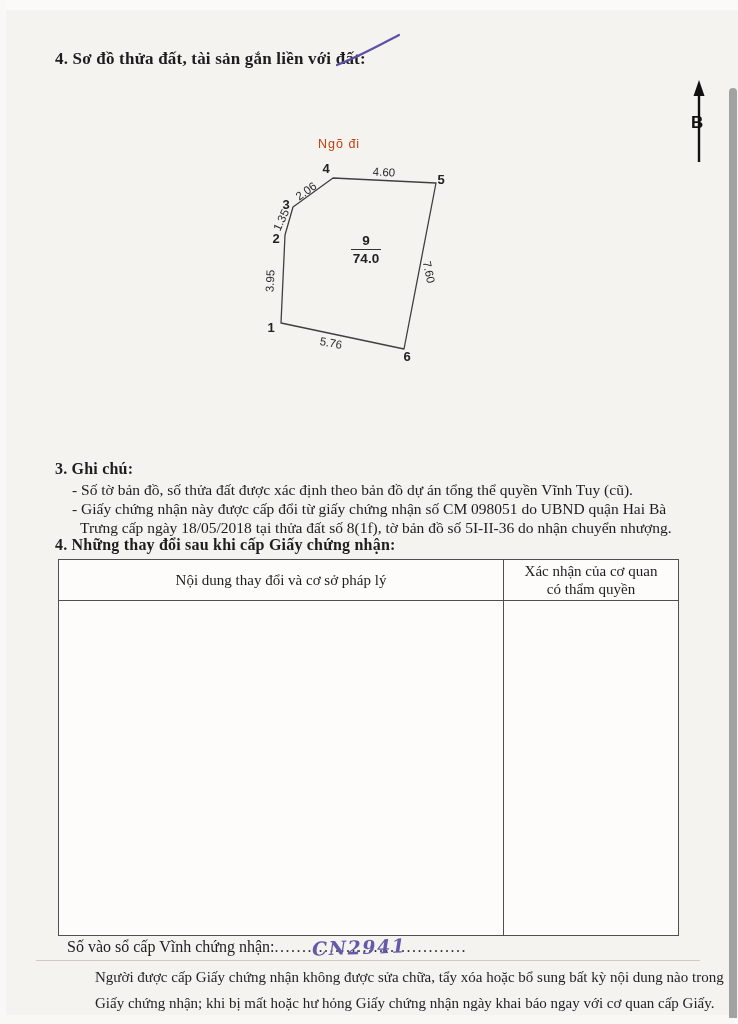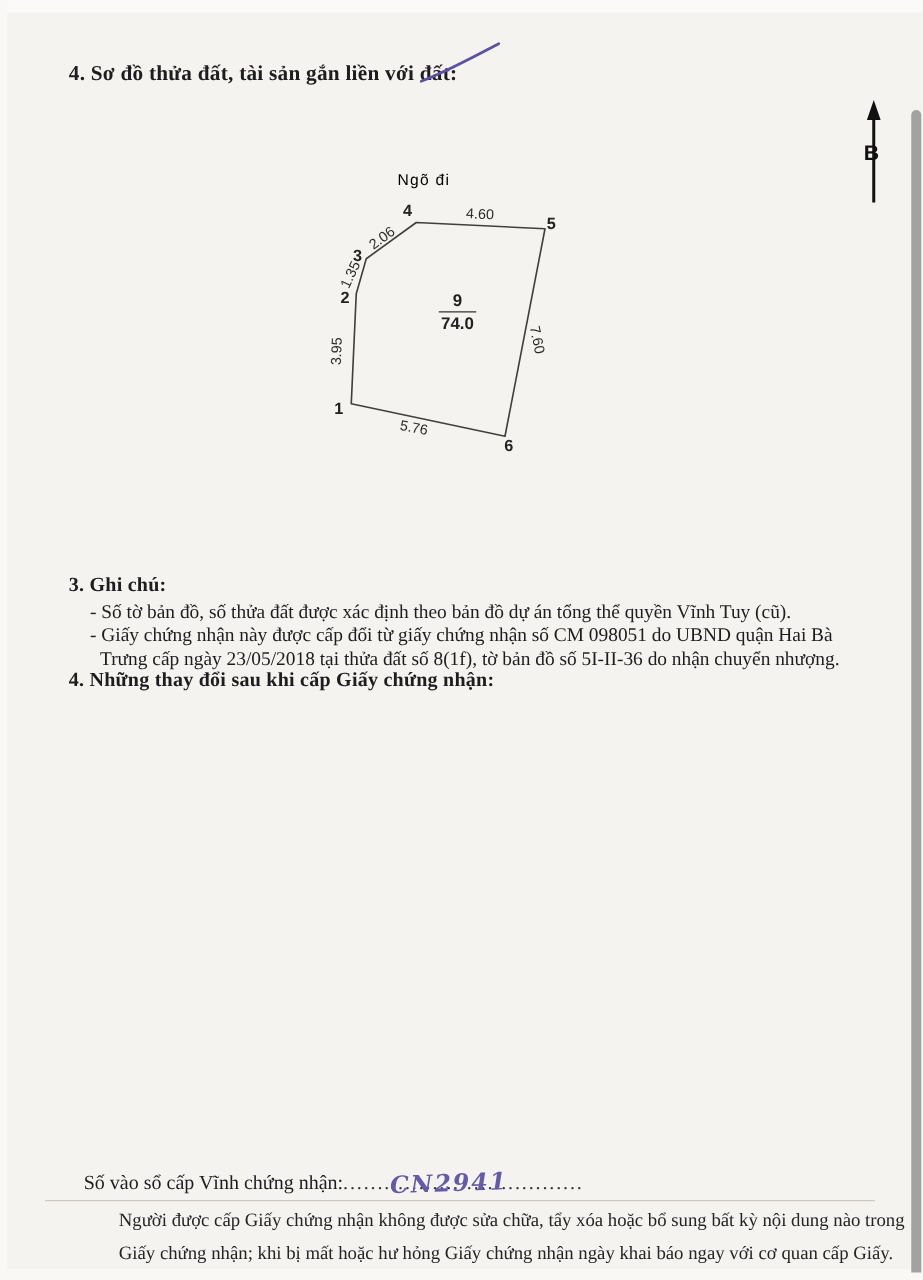--- a/index.html
+++ b/index.html
@@ -13,21 +13,21 @@
   .edge-bottom{position:absolute;left:0;bottom:0;width:100%;height:9px;background:#faf8f5;}
   .abs{position:absolute;}
   .sec-title{font-weight:bold;font-size:17px;letter-spacing:.2px;}
   .body-text{font-size:15.5px;line-height:19px;}
   
   #diagram-svg{position:absolute;left:0;top:0;width:738px;height:1024px;pointer-events:none;}
   .dim-label{position:absolute;transform:translate(-50%,-50%);font-family:"Liberation Sans",sans-serif;
     font-size:11.5px;color:#2a2a2a;white-space:nowrap;}
   .vertex-label{position:absolute;transform:translate(-50%,-50%);font-family:"Liberation Sans",sans-serif;
     font-size:13px;color:#222;font-weight:bold;}
-  .street-label{font-family:"Liberation Sans",sans-serif;font-size:12.5px;color:#000000;letter-spacing:1px;}
+  .street-label{font-family:"Liberation Sans",sans-serif;font-size:12.5px;color:#c2410c;letter-spacing:1px;}
   .plot-frac{text-align:center;font-family:"Liberation Sans",sans-serif;color:#222;}
   .plot-num{font-size:13.5px;font-weight:bold;}
   .plot-line{width:30px;height:0;border-top:1.5px solid #333;margin:1px auto;}
   .plot-area{font-size:13.5px;font-weight:bold;}
   .north-b{font-family:"Liberation Sans",sans-serif;font-weight:bold;font-size:17px;color:#111;}
   
   .cert-table{position:absolute;left:58px;top:559px;width:620px;height:374px;
     border-collapse:collapse;table-layout:fixed;}
   .cert-table td{border:1.6px solid #4f4f4f;font-size:15px;text-align:center;
     vertical-align:middle;padding:2px 6px;line-height:18px;background:#fdfcfb;}
@@ -86,24 +86,43 @@
       <div class="dim-label" style="left: 384px; top: 172px; transform: translate(-50%, -50%) rotate(3deg);">4.60</div>
       <div class="dim-label" style="left: 429px; top: 272px; transform: translate(-50%, -50%) rotate(78deg);">7.60</div>
       <div class="dim-label" style="left: 331px; top: 343px; transform: translate(-50%, -50%) rotate(11deg);">5.76</div>
     </div>
 
   <div class="abs north-b" style="left:691px;top:113px;">B</div>
 
   <div class="abs sec-title" style="left:55px;top:460px;font-size:16px;">3. Ghi chú:</div>
   <div class="abs body-text" style="left:72px;top:480px;">- Số tờ bản đồ, số thửa đất được xác định theo bản đồ dự án tổng thể quyền Vĩnh Tuy (cũ).</div>
   <div class="abs body-text" style="left:72px;top:499px;">- Giấy chứng nhận này được cấp đổi từ giấy chứng nhận số CM 098051 do UBND quận Hai Bà</div>
-  <div class="abs body-text" style="left:80px;top:518px;">Trưng cấp ngày 23/05/2018 tại thửa đất số 8(1f), tờ bản đồ số 5I-II-36 do nhận chuyển nhượng.</div>
+  <div class="abs body-text" style="left:80px;top:518px;">Trưng cấp ngày 18/05/2018 tại thửa đất số 8(1f), tờ bản đồ số 5I-II-36 do nhận chuyển nhượng.</div>
 
   <div class="abs sec-title" style="left:55px;top:536px;font-size:16px;">4. Những thay đổi sau khi cấp Giấy chứng nhận:</div>
 
+  <table class="cert-table">
+    <colgroup>
+        <col style="width:445px">
+        <col style="width:175px">
+      </colgroup>
+    <tbody>
+        <tr class="hdr-row">
+      <td>Nội dung thay đổi và cơ sở pháp lý</td>
+      <td>
+        <span>Xác nhận của cơ quan</span><br>
+        <span>có thẩm quyền</span>
+      </td>
+    </tr>
+    <tr class="body-row">
+      <td></td>
+      <td></td>
+    </tr>
+  </tbody>
+    </table>
 
   <div class="abs registry-line" style="left:67px;top:938px;">
     <span>Số vào sổ cấp Vĩnh chứng nhận:</span><span class="dots">......................</span><span class="dots">.............</span>
   </div>
   <div class="handwriting" style="left:312px;top:936px;">CN2941</div>
 
   <div class="footer-rule"></div>
   <div class="abs footer-text" style="left:68px;top:964px;width:640px;margin-left:27px;">
     <span>Người được cấp Giấy chứng nhận không được sửa chữa, tẩy xóa hoặc bổ sung bất kỳ nội dung nào trong</span><br>
     <span>Giấy chứng nhận; khi bị mất hoặc hư hỏng Giấy chứng nhận ngày khai báo ngay với cơ quan cấp Giấy.</span>

